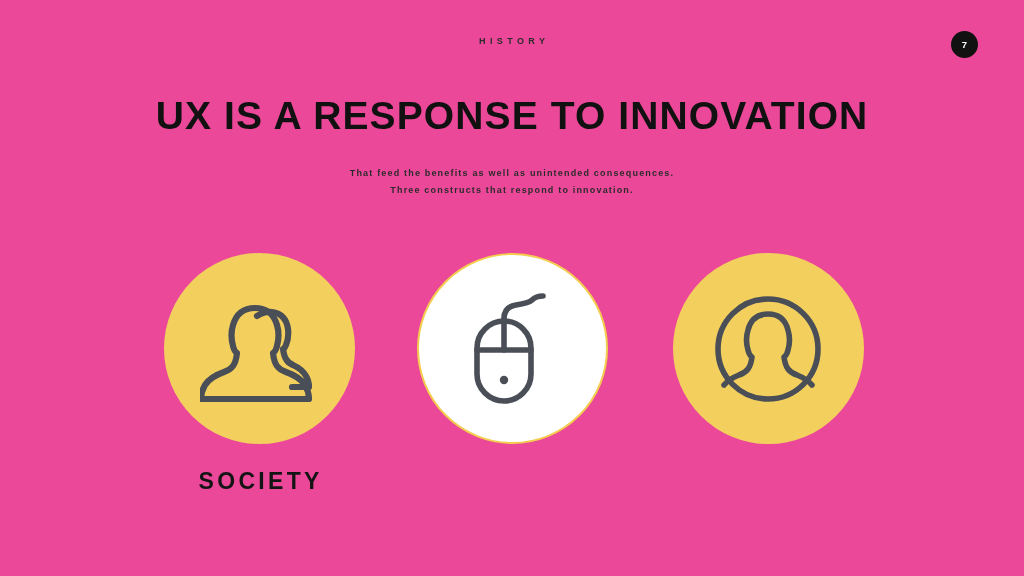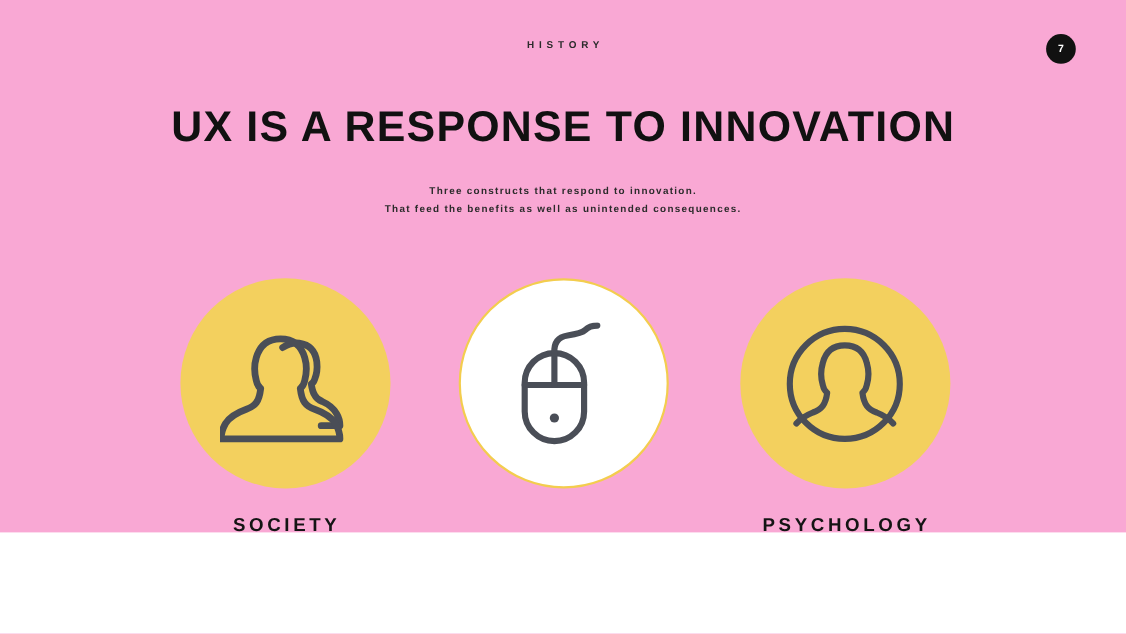--- a/index.html
+++ b/index.html
@@ -9,22 +9,22 @@
   body {
     width: 1024px;
     height: 576px;
     background: #ffffff;
     font-family: "Liberation Sans", sans-serif;
     overflow: hidden;
   }
   .slide {
     position: relative;
     width: 1024px;
-    height: 484px;
-    background: #f9a8d4;
+    height: 576px;
+    background: #ec4899;
   }
 
   
   .eyebrow {
     position: absolute;
     top: 36px;
     left: 0;
     width: 1024px;
     text-align: center;
     font-size: 9px;
@@ -123,42 +123,42 @@
   .circle svg {
     display: block;
   }
 
   .construct-label {
     position: absolute;
     top: 215px;
     left: 0;
     width: 256px;
     text-align: center;
-    font-size: 17px;
+    font-size: 23px;
     font-weight: bold;
     letter-spacing: 3.3px;
     color: #141414;
     text-indent: 3.3px;
     white-space: nowrap;
   }
 </style>
 </head>
 <body>
 
 <div class="slide">
 
   <div class="eyebrow">HISTORY</div>
 
   <div class="page-badge">7</div>
 
   <div class="title">UX IS A RESPONSE TO INNOVATION</div>
 
   <div class="subtitle">
+    <div class="subtitle-line">That feed the benefits as well as unintended consequences.</div>
     <div class="subtitle-line">Three constructs that respond to innovation.</div>
-    <div class="subtitle-line">That feed the benefits as well as unintended consequences.</div>
   </div>
 
   <div class="constructs">
 
     <div class="construct pos-0">
       <div class="circle filled">
         <span>
           <svg width="118" height="110" viewBox="0 0 118 110" fill="none" stroke="#4A4E57" stroke-width="6.2" stroke-linecap="round" stroke-linejoin="round">
 
             <path d="M57 22 q7 -5 15 -4 q14 2 16 17 q1 9 -2 16 q-1 3 -3 4
@@ -201,17 +201,16 @@
 
             <circle cx="55" cy="55" r="50"></circle>
 
             <path d="M55 20 q-16 0 -20 16 q-3 10 0 20 q1 5 4 7
                      q-1 8 -4 12 q-3 4 -9 6 q-10 4 -15 10
                      M55 20 q16 0 20 16 q3 10 0 20 q-1 5 -4 7
                      q1 8 4 12 q3 4 9 6 q10 4 15 10"></path>
           </svg>
         </span>
       </div>
-      <div class="construct-label">PSYCHOLOGY</div>
     </div>
 
   </div>
 </div>
 
 </body></html>

